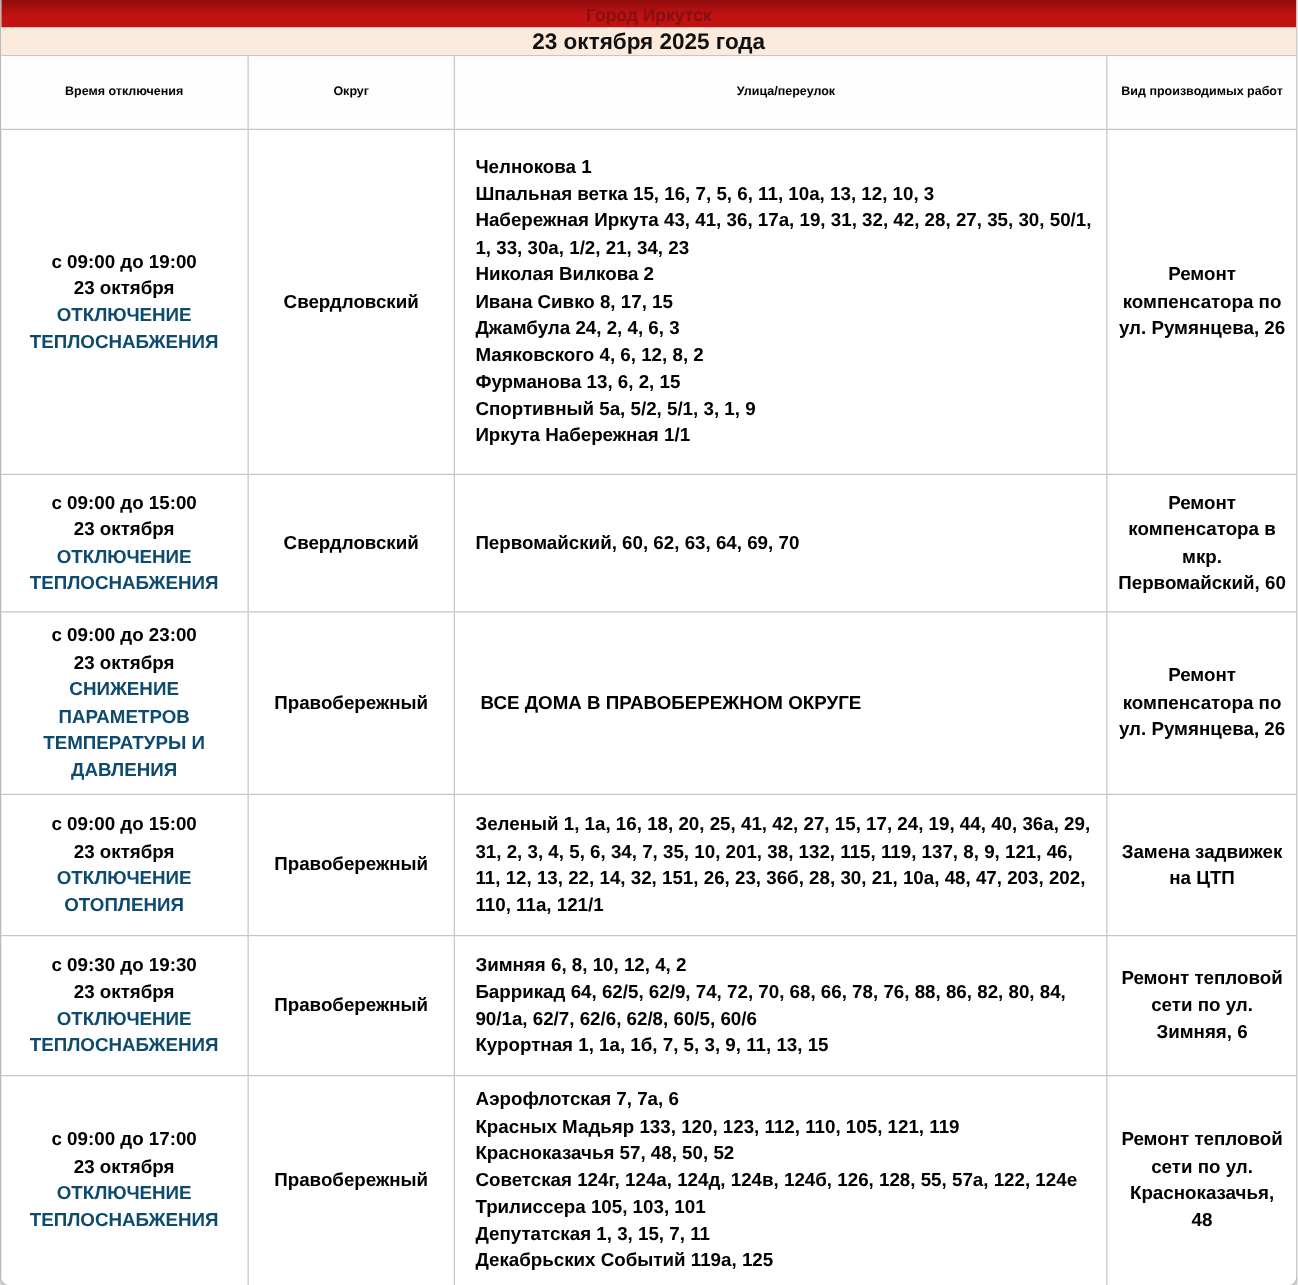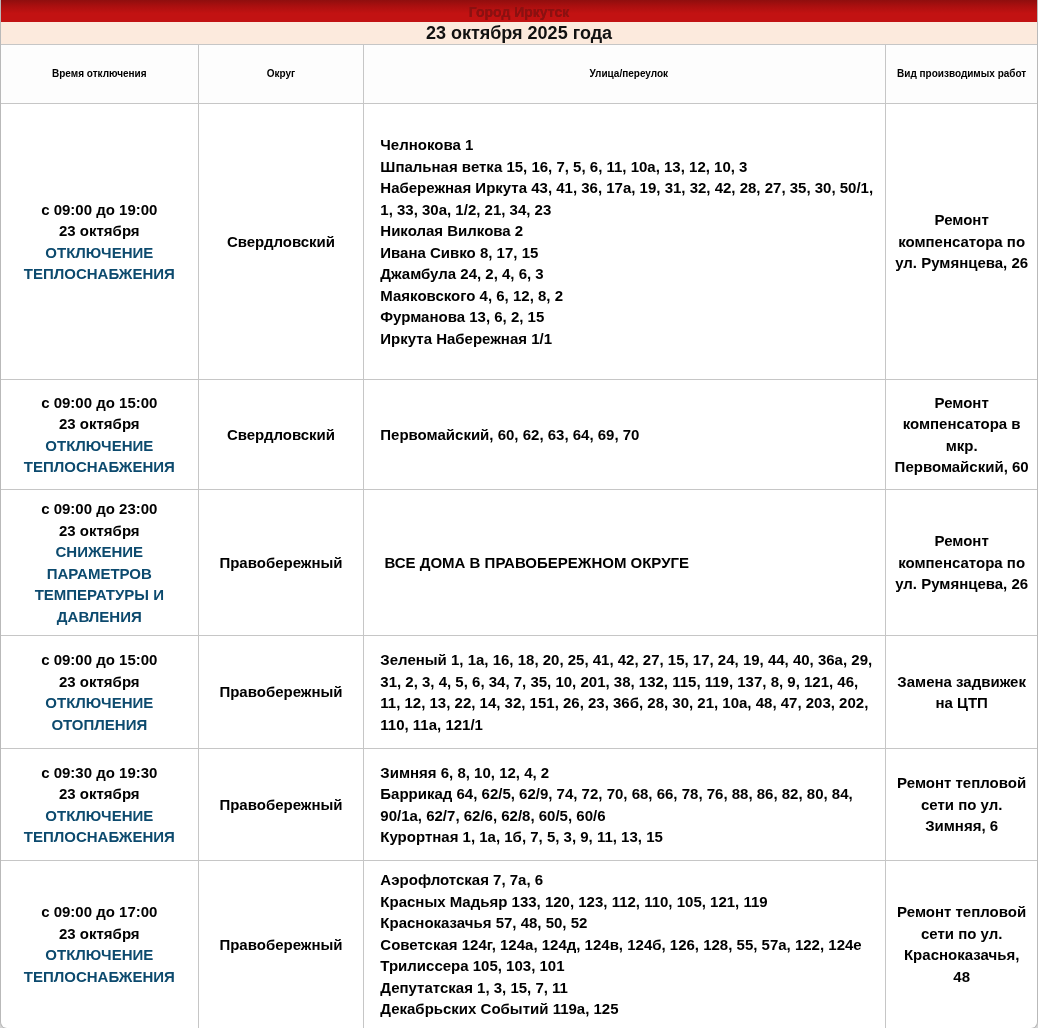--- a/index.html
+++ b/index.html
@@ -87,20 +87,21 @@
           <div class="td c2">Свердловский</div>
           <div class="td c3">
             <div class="street-line">Челнокова 1</div>
             <div class="street-line">Шпальная ветка 15, 16, 7, 5, 6, 11, 10а, 13, 12, 10, 3</div>
             <div class="street-line">Набережная Иркута 43, 41, 36, 17а, 19, 31, 32, 42, 28, 27, 35, 30, 50/1, 1, 33, 30а, 1/2, 21, 34, 23</div>
             <div class="street-line">Николая Вилкова 2</div>
             <div class="street-line">Ивана Сивко 8, 17, 15</div>
             <div class="street-line">Джамбула 24, 2, 4, 6, 3</div>
             <div class="street-line">Маяковского 4, 6, 12, 8, 2</div>
             <div class="street-line">Фурманова 13, 6, 2, 15</div>
+            <div class="street-line">Спортивный 5а, 5/2, 5/1, 3, 1, 9</div>
             <div class="street-line">Иркута Набережная 1/1</div>
           </div>
           <div class="td c4">Ремонт компенсатора по ул. Румянцева, 26</div>
         </div>
         <div class="tr">
           <div class="td c1">
             <div class="time-line">с 09:00 до 15:00</div>
             <div class="date-line">23 октября</div>
             <div class="status-line">ОТКЛЮЧЕНИЕ ТЕПЛОСНАБЖЕНИЯ</div>
           </div>

